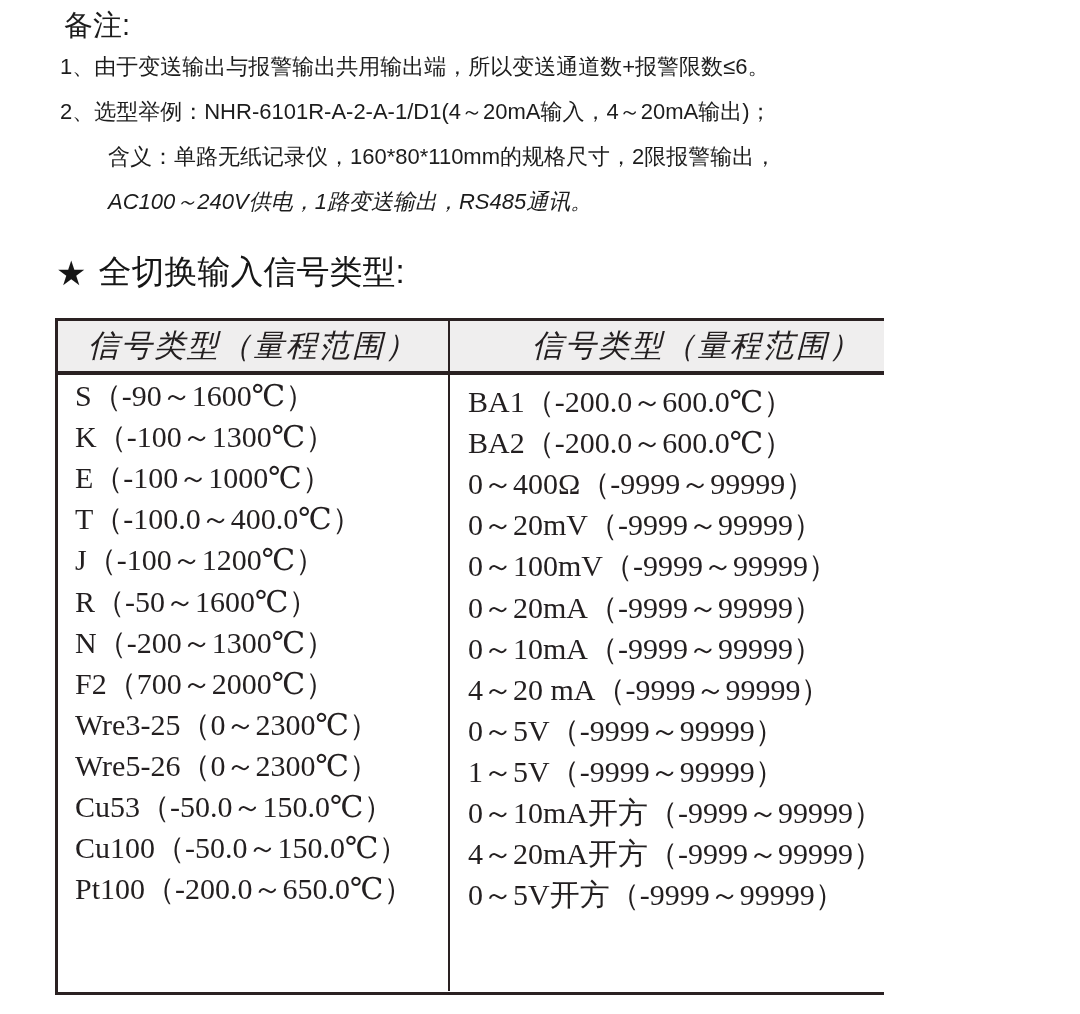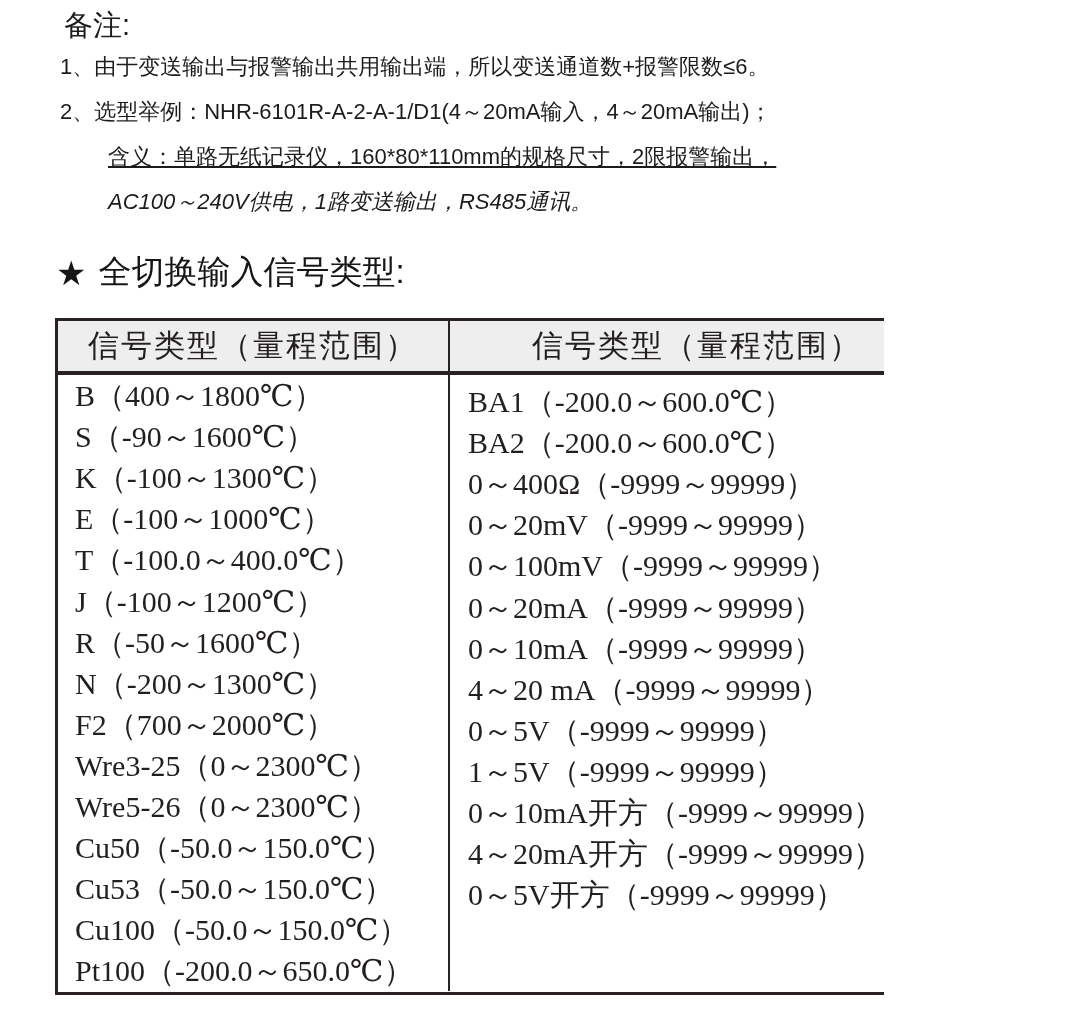--- a/index.html
+++ b/index.html
@@ -8,39 +8,39 @@
     font-family:"Liberation Sans","DejaVu Sans",sans-serif;
     color:#1c1c1c; overflow:hidden;
   }
   .nowrap { white-space:nowrap; }
 
   
   .notes-title { position:absolute; left:64px; top:6px;  font-size:29px; }
   .note-line   { position:absolute; font-size:22px; }
   .note-1 { left:60px;  top:52px;  }
   .note-2 { left:60px;  top:97px;  }
-  .note-3 { left:108px; top:142px;text-decoration:underline; }
+  .note-3 { left:108px; top:142px; }
   .note-4 { left:108px; top:187px;font-style:italic; }
 
   
   .heading {
     position:absolute; left:56px; top:250px; font-size:33px;
     display:flex; align-items:center; white-space:nowrap; color:#161616;
   }
   .heading .star { font-size:34px; margin-right:12px; }
 
   
   .sig-table {
     position:absolute; left:55px; top:318px; width:892px; height:677px;
     box-sizing:border-box; border:3px solid #2a2122; background:#ffffff;
     font-family:"Liberation Serif","DejaVu Serif",serif; color:#231f20;
   }
   .thead {
     display:flex; height:54px; box-sizing:border-box;
-    background:#efeeee; border-bottom:4px solid #2a2122;
+    background:#efeeee; border-bottom:4px solid #2a2122;font-style:italic;
   }
   .th {
     display:flex; align-items:center; justify-content:center;
     font-size:31px; letter-spacing:2px; white-space:nowrap;
   }
   .th-left  { width:392px; box-sizing:border-box; border-right:2px solid #2a2122; }
   .th-right { flex:1; }
   .tbody { display:flex; height:616px; }
   .col { box-sizing:border-box; }
   .col-left  { width:392px; border-right:2px solid #2a2122; padding:1px 0 0 17px; }
@@ -66,32 +66,30 @@
     <span>全切换输入信号类型:</span>
   </div>
 
   <div class="sig-table">
     <div class="thead">
       <div class="th th-left">信号类型（量程范围）</div>
       <div class="th th-right">信号类型（量程范围）</div>
     </div>
     <div class="tbody">
       <div class="col col-left">
-          <div class="trow">B（400～1800℃）</div>
           <div class="trow">S（-90～1600℃）</div>
           <div class="trow">K（-100～1300℃）</div>
           <div class="trow">E（-100～1000℃）</div>
           <div class="trow">T（-100.0～400.0℃）</div>
           <div class="trow">J（-100～1200℃）</div>
           <div class="trow">R（-50～1600℃）</div>
           <div class="trow">N（-200～1300℃）</div>
           <div class="trow">F2（700～2000℃）</div>
           <div class="trow">Wre3-25（0～2300℃）</div>
           <div class="trow">Wre5-26（0～2300℃）</div>
-          <div class="trow">Cu50（-50.0～150.0℃）</div>
           <div class="trow">Cu53（-50.0～150.0℃）</div>
           <div class="trow">Cu100（-50.0～150.0℃）</div>
           <div class="trow">Pt100（-200.0～650.0℃）</div>
         </div>
       <div class="col col-right">
           <div class="trow">BA1（-200.0～600.0℃）</div>
           <div class="trow">BA2（-200.0～600.0℃）</div>
           <div class="trow">0～400Ω（-9999～99999）</div>
           <div class="trow">0～20mV（-9999～99999）</div>
           <div class="trow">0～100mV（-9999～99999）</div>

